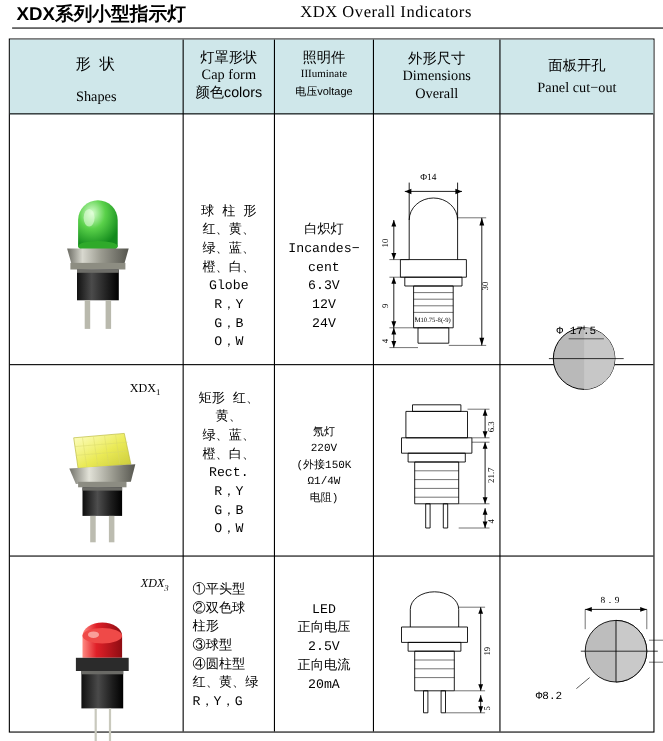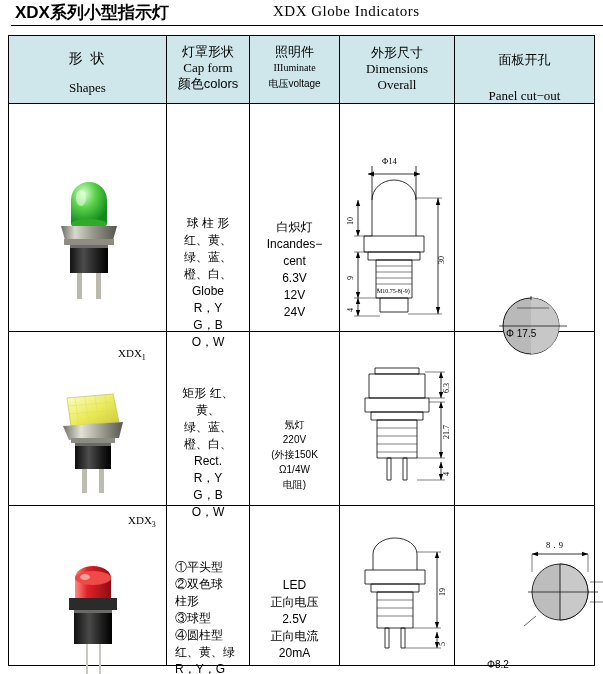--- a/index.html
+++ b/index.html
@@ -14,41 +14,41 @@
 
   
   .tbl{position:absolute;left:8px;top:35px;width:587px;height:631px;border:1px solid #000;box-sizing:border-box;}
   .colhead{position:absolute;left:0;top:0;width:585px;height:68px;background:#cfe7ea;border-bottom:1px solid #000;box-sizing:border-box;}
   .vline{position:absolute;top:0;width:1px;background:#000;}
   .hline{position:absolute;left:0;width:585px;height:1px;background:#000;}
 
   .ch{position:absolute;text-align:center;font-size:13px;line-height:16px;font-family:"Liberation Serif",serif;}
   .ch .cn{font-family:"Liberation Sans",sans-serif;font-size:13px;}
   .ch .sm{font-size:10px;}
-  .ctext{position:absolute;text-align:center;font-size:12px;line-height:17px;font-family:Liberation Sans, sans-serif;margin-top:31px;}
+  .ctext{position:absolute;text-align:center;font-size:12px;line-height:17px;font-family:Liberation Mono, monospace;}
   .small{font-size:10px;line-height:15px;}
 
   .rowlabel{position:absolute;font-size:11px;font-family:"Liberation Serif",serif;}
   .rowlabel sub{font-size:8px;}
 
   
   .lamp{position:absolute;text-align:center;}
   svg{display:block;}
 
   .dimlbl{font-size:8px;font-family:"Liberation Serif",serif;fill:#000;}
   .dimlbl2{font-size:8.5px;font-family:"Liberation Serif",serif;fill:#000;}
 </style>
 </head>
 <body>
 
 <div class="page">
 
   <div class="hdr">
     <div class="hdr-cn">XDX系列小型指示灯</div>
-    <div class="hdr-en">XDX  Globe  Indicators</div>
+    <div class="hdr-en">XDX  Overall  Indicators</div>
     <div class="hdr-rule"></div>
   </div>
 
   <div class="tbl">
 
     <div class="colhead"></div>
 
     <div class="vline" style="left:157px;height:629px;"></div>
     <div class="vline" style="left:240px;height:629px;"></div>
     <div class="vline" style="left:330px;height:629px;"></div>
@@ -75,21 +75,21 @@
     </div>
 
     <div class="ch" style="left:331px;top:9px;width:114px;">
       <div class="cn">外形尺寸</div>
       <div>Dimensions</div>
       <div>Overall</div>
     </div>
 
     <div class="ch" style="left:446px;top:16px;width:139px;">
       <div class="cn">面板开孔</div>
-      <div style="margin-top:20px;">Panel cut−out</div>
+      <div style="margin-top:4px;">Panel cut−out</div>
     </div>
 
     <div class="lamp" style="left:42px;top:130px;">
       <svg width="76" height="140" viewBox="0 0 76 140">
         <defs>
           <radialGradient id="g1" cx="35%" cy="28%" r="75%">
             <stop offset="0%" stop-color="#d8ffd0"></stop>
             <stop offset="45%" stop-color="#5ad14a"></stop>
             <stop offset="100%" stop-color="#128a1c"></stop>
           </radialGradient>
@@ -127,21 +127,21 @@
 
     <div class="ctext" style="left:158px;top:148px;width:82px;white-space:pre-line;">球 柱 形
 红、黄、
 绿、蓝、
 橙、白、
 Globe
 R，Y
 G，B
 O，W</div>
 
-    <div class="ctext" style="left:241px;top:152px;width:89px;white-space:pre-line;">白炽灯
+    <div class="ctext" style="left:241px;top:165px;width:89px;white-space:pre-line;">白炽灯
 Incandes−
 cent
 6.3V
 12V
 24V</div>
 
     <div class="lamp" style="left:335px;top:112px;">
       <svg width="108" height="180" viewBox="0 0 108 180">
         <g stroke="#000" fill="none" stroke-width="0.8">
 
@@ -246,21 +246,21 @@
         <path d="M10 42 L70 38 L66 54 L16 56 Z" fill="url(#m2)"></path>
         <rect x="18" y="54" width="44" height="5" fill="#8c8c82"></rect>
 
         <rect x="22" y="59" width="36" height="26" fill="url(#b2)"></rect>
         <rect x="22" y="59" width="36" height="3" fill="#6a6a65"></rect>
 
         <rect x="29" y="85" width="5" height="24" fill="#bcbcb0"></rect>
         <rect x="46" y="85" width="5" height="24" fill="#bcbcb0"></rect>
       </svg>
     </div>
-    <div class="rowlabel" style="left:119px;top:478px;">
+    <div class="rowlabel" style="left:119px;top:489px;font-style:italic;">
       <span>XDX</span><sub>3</sub>
     </div>
 
     <div class="ctext" style="left:158px;top:318px;width:82px;white-space:pre-line;">矩形  红、
 黄、
 绿、蓝、
 橙、白、
 Rect.
 R，Y
 G，B

